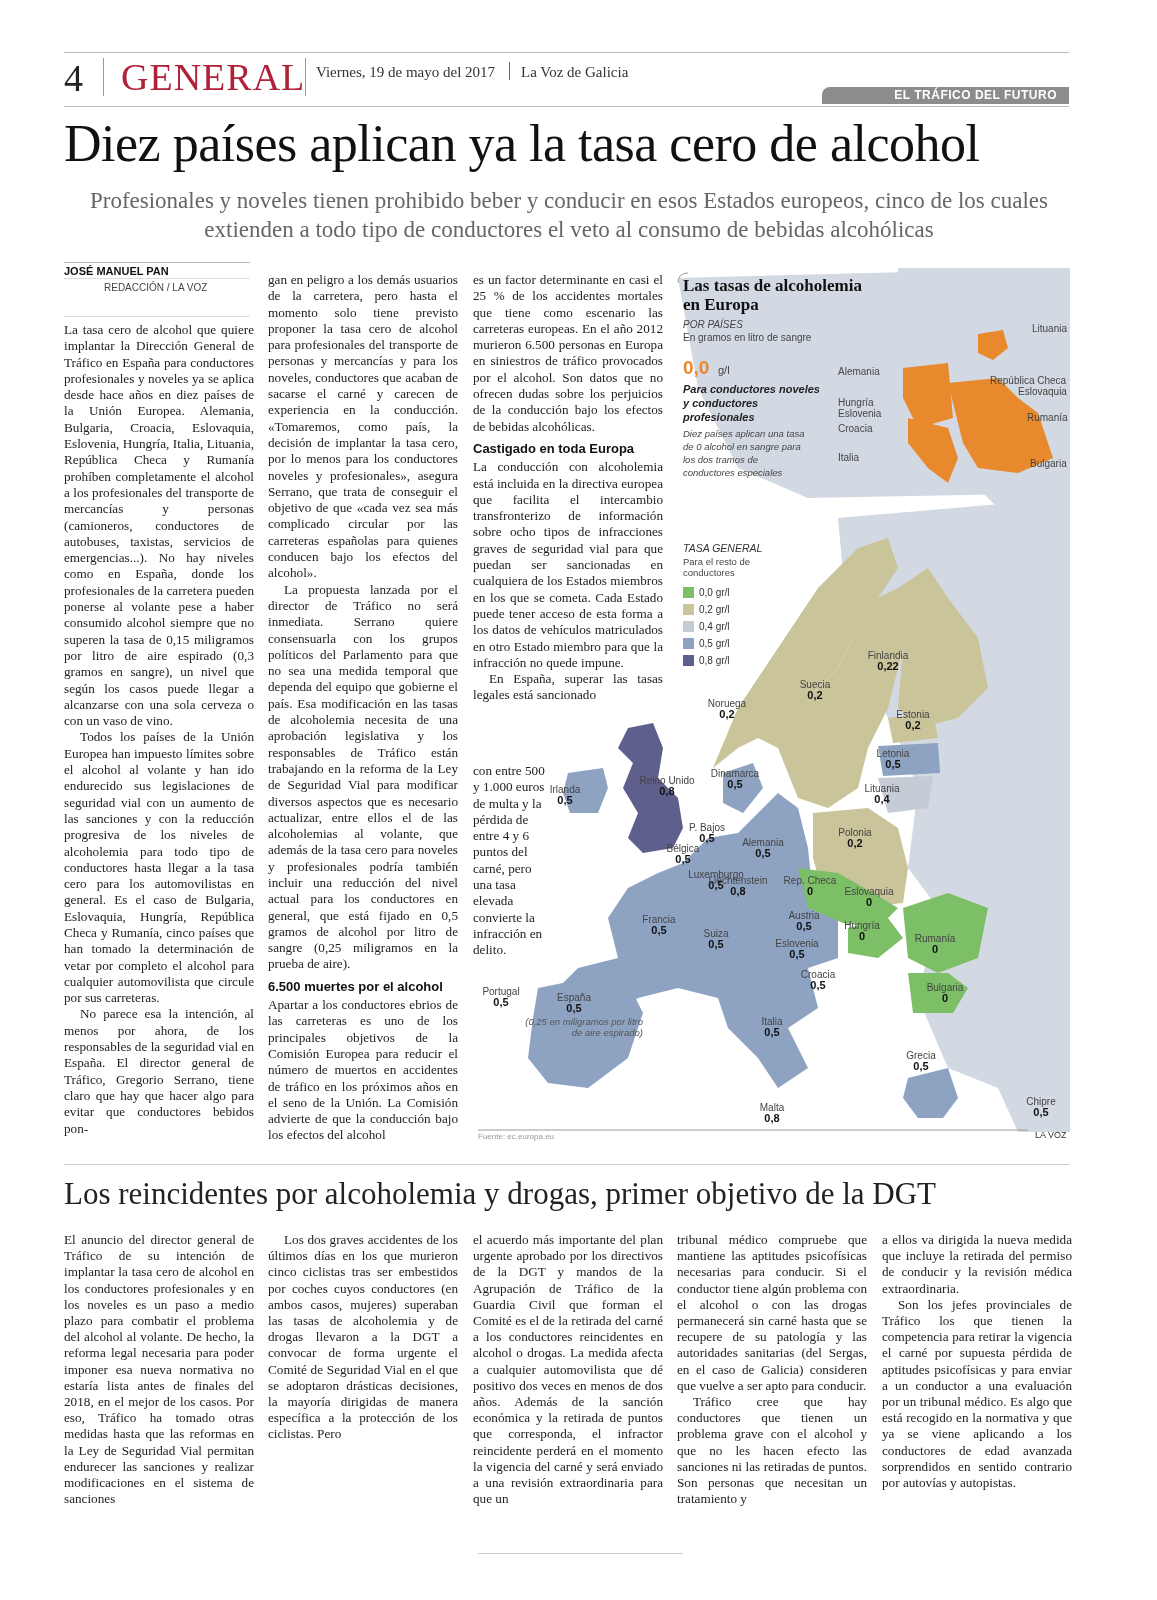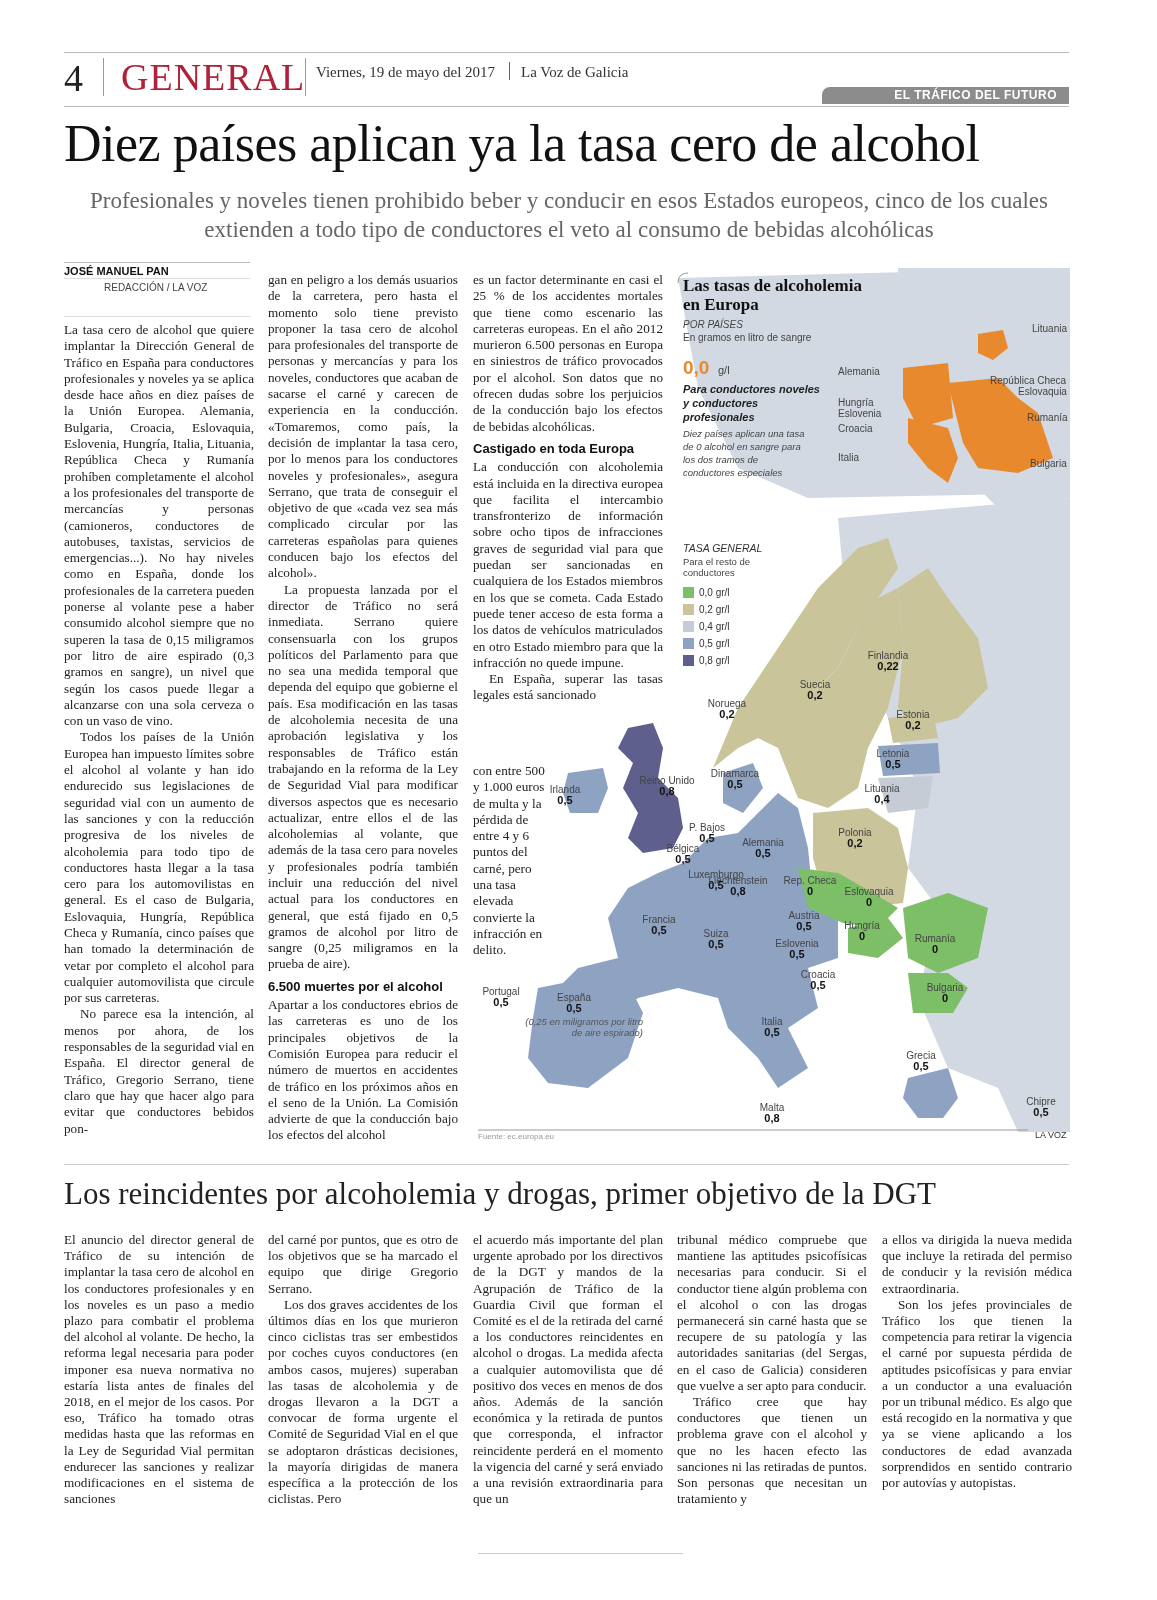--- a/index.html
+++ b/index.html
@@ -203,21 +203,20 @@
 <div class="abs sans" style="left:1035px;top:1130px;font-size:9px;color:#333;">LA VOZ</div>
 
 <div class="rule" style="left:64px;top:1164px;width:1005px;border-color:#ccc;"></div>
 <h2 id="h2" class="abs" style="margin:0;font-weight:normal;">Los reincidentes por alcoholemia y drogas, primer objetivo de la DGT</h2>
 
 <div id="a2cols">
     <div class="col col2" style="left: 64px;">
       <p class="first">El anuncio del director general de Tráfico de su intención de implantar la tasa cero de alcohol en los conductores profesionales y en los noveles es un paso a medio plazo para combatir el problema del alcohol al volante. De hecho, la reforma legal necesaria para poder imponer esa nueva normativa no estaría lista antes de finales del 2018, en el mejor de los casos. Por eso, Tráfico ha tomado otras medidas hasta que las reformas en la Ley de Seguridad Vial permitan endurecer las sanciones y realizar modificaciones en el sistema de sanciones</p>
     </div>
     <div class="col col2" style="left: 268px;">
-      <p class="first">del carné por puntos, que es otro de los objetivos que se ha marcado el equipo que dirige Gregorio Serrano.</p>
       <p>Los dos graves accidentes de los últimos días en los que murieron cinco ciclistas tras ser embestidos por coches cuyos conductores (en ambos casos, mujeres) superaban las tasas de alcoholemia y de drogas llevaron a la DGT a convocar de forma urgente el Comité de Seguridad Vial en el que se adoptaron drásticas decisiones, la mayoría dirigidas de manera específica a la protección de los ciclistas. Pero</p>
     </div>
     <div class="col col2" style="left: 473px;">
       <p class="first">el acuerdo más importante del plan urgente aprobado por los directivos de la DGT y mandos de la Agrupación de Tráfico de la Guardia Civil que forman el Comité es el de la retirada del carné a los conductores reincidentes en alcohol o drogas. La medida afecta a cualquier automovilista que dé positivo dos veces en menos de dos años. Además de la sanción económica y la retirada de puntos que corresponda, el infractor reincidente perderá en el momento la vigencia del carné y será enviado a una revisión extraordinaria para que un</p>
     </div>
     <div class="col col2" style="left: 677px;">
       <p class="first">tribunal médico compruebe que mantiene las aptitudes psicofísicas necesarias para conducir. Si el conductor tiene algún problema con el alcohol o con las drogas permanecerá sin carné hasta que se recupere de su patología y las autoridades sanitarias (del Sergas, en el caso de Galicia) consideren que vuelve a ser apto para conducir.</p>
       <p>Tráfico cree que hay conductores que tienen un problema grave con el alcohol y que no les hacen efecto las sanciones ni las retiradas de puntos. Son personas que necesitan un tratamiento y</p>
     </div>
     <div class="col col2" style="left: 882px;">

